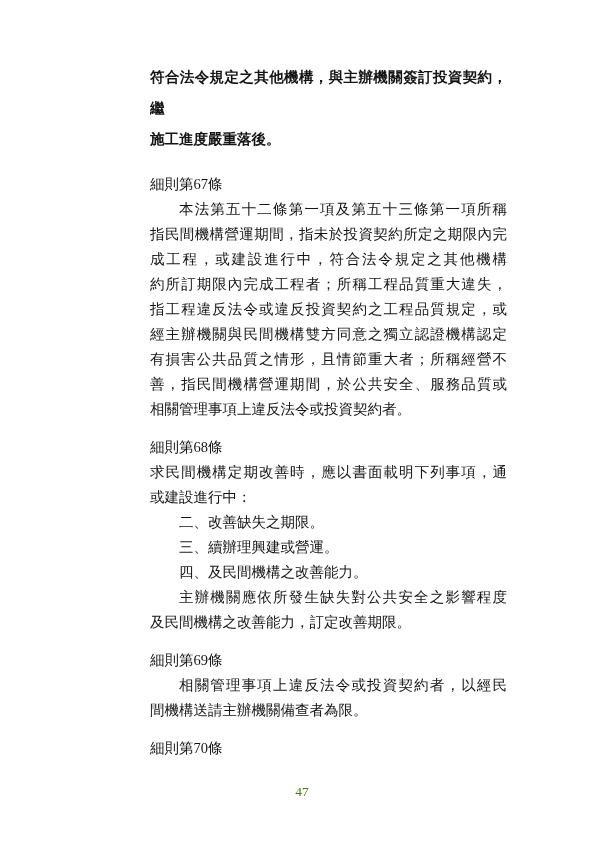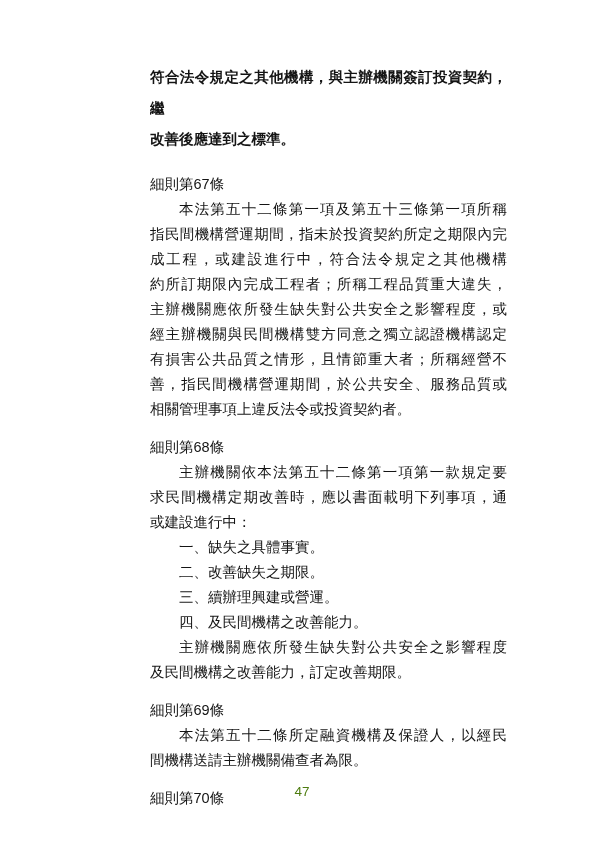--- a/index.html
+++ b/index.html
@@ -6,21 +6,21 @@
     margin: 0;
     padding: 0;
     background: #ffffff;
   }
   .page {
     position: relative;
     width: 600px;
     height: 848px;
     background: #ffffff;
     color: #141414;
-    font-family: Liberation Sans, sans-serif;
+    font-family: Liberation Serif, serif;
     overflow: hidden;
   }
   .content {
     position: absolute;
     left: 150px;
     top: 62px;
     width: 357px;
   }
   .line {
     font-size: 14.5px;
@@ -61,50 +61,48 @@
     color: #4d7c0f;
   }
 </style>
 </head>
 <body>
 
 <div class="page">
   <div class="content">
     <div class="intro">
         <div class="line just">符合法令規定之其他機構，與主辦機關簽訂投資契約，繼</div>
-        <div class="line">改善後應達到之標準。</div>
+        <div class="line">施工進度嚴重落後。</div>
       </div>
     <div>
         <div class="section">
           <div class="line heading">細則第67條</div>
           <div class="line just indent">本法第五十二條第一項及第五十三條第一項所稱</div>
           <div class="line just">指民間機構營運期間，指未於投資契約所定之期限內完</div>
           <div class="line just">成工程，或建設進行中，符合法令規定之其他機構</div>
           <div class="line just">約所訂期限內完成工程者；所稱工程品質重大違失，</div>
-          <div class="line just">主辦機關應依所發生缺失對公共安全之影響程度，或</div>
+          <div class="line just">指工程違反法令或違反投資契約之工程品質規定，或</div>
           <div class="line just">經主辦機關與民間機構雙方同意之獨立認證機構認定</div>
           <div class="line just">有損害公共品質之情形，且情節重大者；所稱經營不</div>
           <div class="line just">善，指民間機構營運期間，於公共安全、服務品質或</div>
           <div class="line">相關管理事項上違反法令或投資契約者。</div>
         </div>
         <div class="section">
           <div class="line heading">細則第68條</div>
-          <div class="line just indent">主辦機關依本法第五十二條第一項第一款規定要</div>
           <div class="line just">求民間機構定期改善時，應以書面載明下列事項，通</div>
           <div class="line">或建設進行中：</div>
-          <div class="line indent">一、缺失之具體事實。</div>
           <div class="line indent">二、改善缺失之期限。</div>
           <div class="line indent">三、續辦理興建或營運。</div>
           <div class="line indent">四、及民間機構之改善能力。</div>
           <div class="line just indent">主辦機關應依所發生缺失對公共安全之影響程度</div>
           <div class="line">及民間機構之改善能力，訂定改善期限。</div>
         </div>
         <div class="section">
           <div class="line heading">細則第69條</div>
-          <div class="line just indent">本法第五十二條所定融資機構及保證人，以經民</div>
+          <div class="line just indent">相關管理事項上違反法令或投資契約者，以經民</div>
           <div class="line">間機構送請主辦機關備查者為限。</div>
         </div>
         <div class="section">
           <div class="line heading">細則第70條</div>
         </div>
       </div>
   </div>
   <div class="page-number">47</div>
 </div>
 

